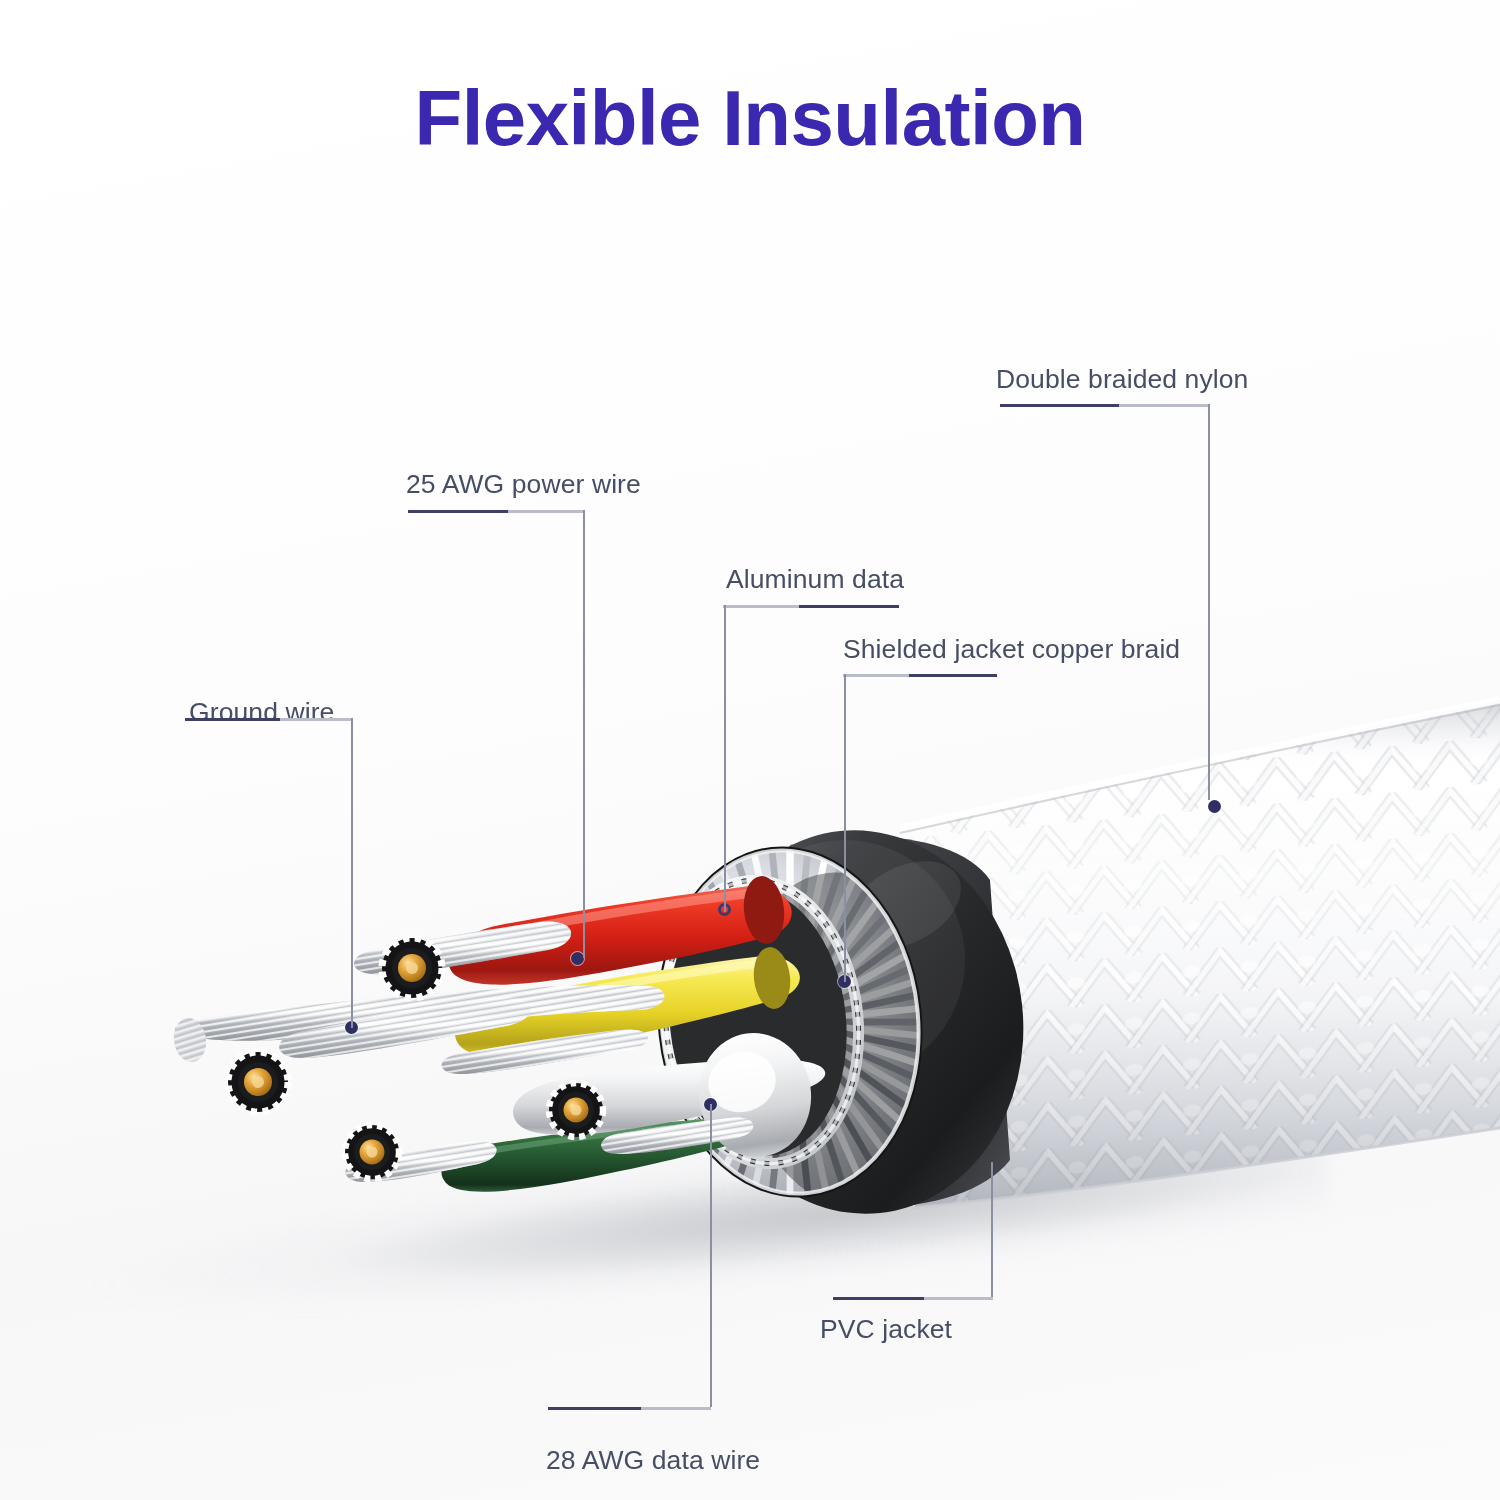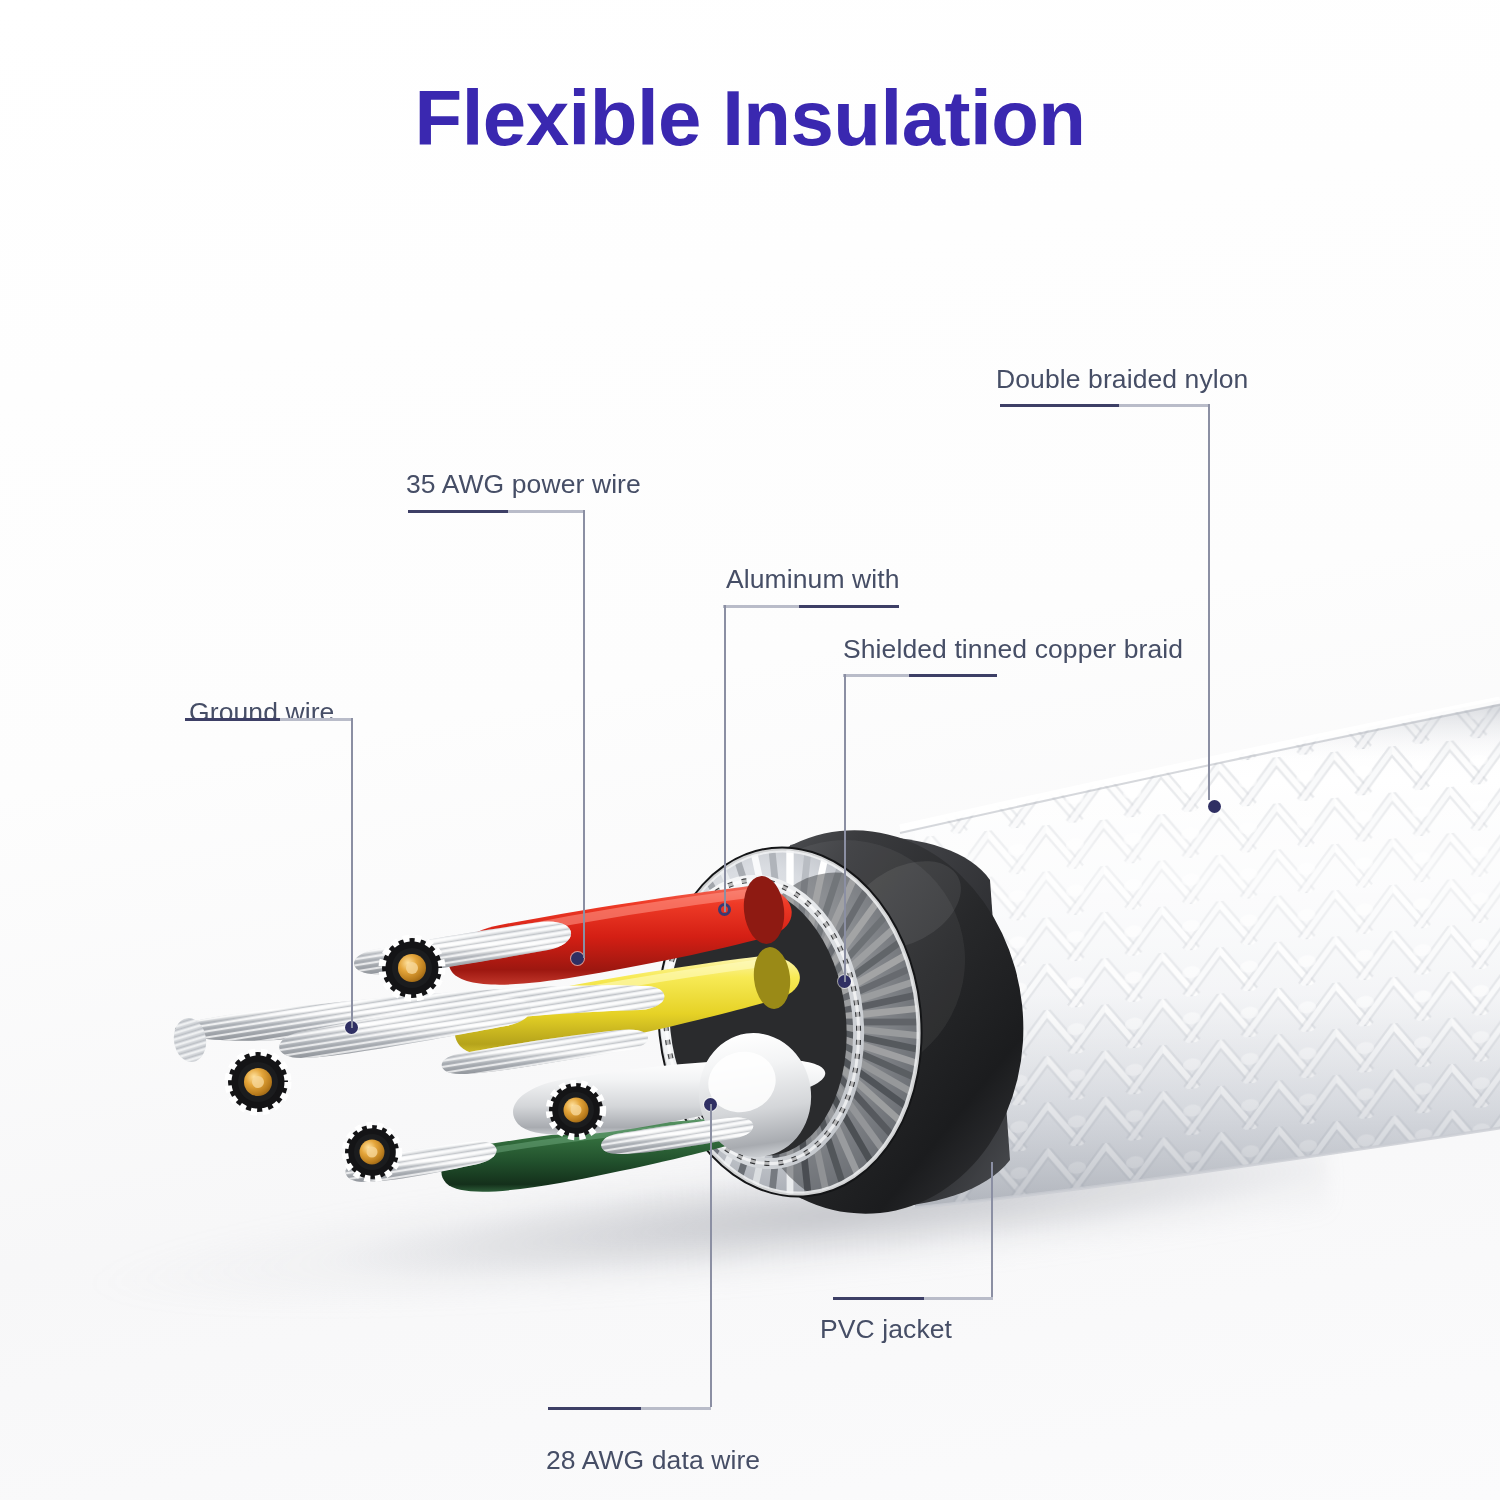--- a/index.html
+++ b/index.html
@@ -473,39 +473,39 @@
       <div class="callout">
         <div class="ctext" style="left: 996px; top: 366px;">Double braided nylon</div>
         <div class="rule" style="left: 1000px; top: 404px; width: 208px;">
           <div class="seg-dark" style="width: 119px;"></div>
           <div class="seg-light" style="width: 89px;"></div>
         </div>
         <div class="lead v" style="left: 1208px; top: 404px; height: 396px;"></div>
       </div>
       <div class="dot" style="left: 571px; top: 952px;"></div>
       <div class="callout">
-        <div class="ctext" style="left: 406px; top: 471px;">35 AWG power wire</div>
+        <div class="ctext" style="left: 406px; top: 471px;">25 AWG power wire</div>
         <div class="rule" style="left: 408px; top: 510px; width: 176px;">
           <div class="seg-dark" style="width: 100px;"></div>
           <div class="seg-light" style="width: 76px;"></div>
         </div>
         <div class="lead v" style="left: 583px; top: 510px; height: 448px;"></div>
       </div>
       <div class="ring" style="left: 718px; top: 903px;"></div>
       <div class="callout">
-        <div class="ctext" style="left: 726px; top: 566px;">Aluminum with</div>
+        <div class="ctext" style="left: 726px; top: 566px;">Aluminum data</div>
         <div class="rule" style="left: 723px; top: 605px; width: 176px;">
           <div class="seg-light" style="width: 76px;"></div>
           <div class="seg-dark" style="width: 100px;"></div>
         </div>
         <div class="lead v" style="left: 724px; top: 605px; height: 307px;"></div>
       </div>
       <div class="dot" style="left: 838px; top: 975px;"></div>
       <div class="callout">
-        <div class="ctext" style="left: 843px; top: 636px;">Shielded tinned copper braid</div>
+        <div class="ctext" style="left: 843px; top: 636px;">Shielded jacket copper braid</div>
         <div class="rule" style="left: 843px; top: 674px; width: 154px;">
           <div class="seg-light" style="width: 66px;"></div>
           <div class="seg-dark" style="width: 88px;"></div>
         </div>
         <div class="lead v" style="left: 844px; top: 674px; height: 308px;"></div>
       </div>
       <div class="dot" style="left: 345px; top: 1021px;"></div>
       <div class="callout">
         <div class="ctext" style="left: 189px; top: 679px; margin-top: 20px;">Ground wire</div>
         <div class="rule" style="left: 185px; top: 718px; width: 167px;">

